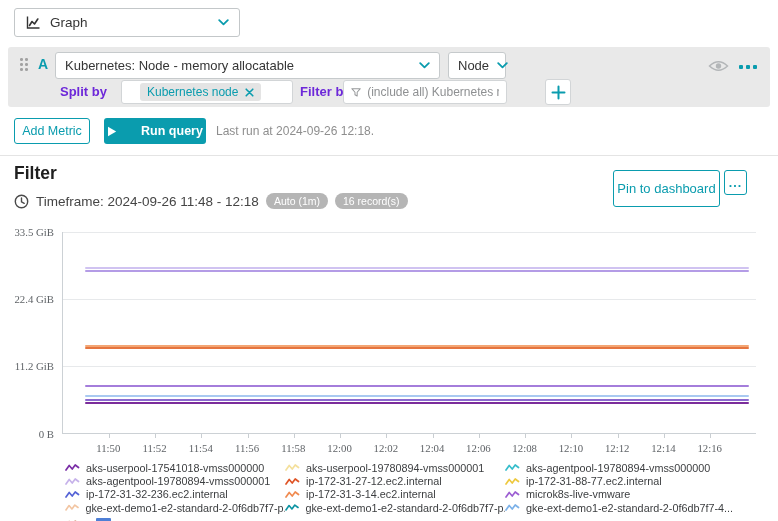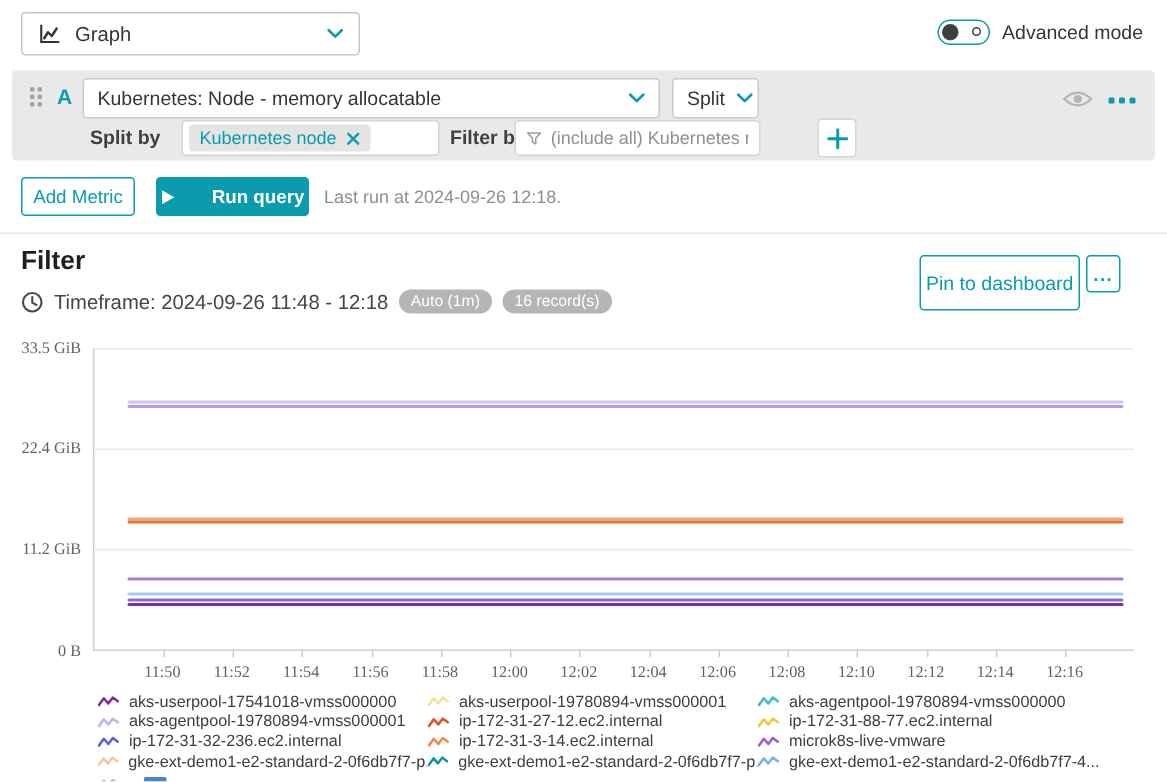--- a/index.html
+++ b/index.html
@@ -29,26 +29,26 @@
   .drag-handle i { width: 2.5px; height: 2.5px; border-radius: 50%; background: #a2a2a2; }
   .q-letter { position: absolute; left: 30px; top: 9px; font-size: 14px; font-weight: bold; color: #0a9cae; }
   .sel { position: absolute; background: #fff; border: 1px solid #c6cacc; border-radius: 3px;
     display: flex; align-items: center; padding: 0 9px; gap: 8px; cursor: pointer; }
   .sel .sel-val { font-size: 13px; color: #353535; white-space: nowrap; }
   .metric-sel { left: 47px; top: 5px; width: 385px; height: 27px; }
   .agg-sel { left: 440px; top: 5px; width: 58px; height: 27px; }
   .eye { position: absolute; left: 700px; top: 12px; }
   .dots-teal { position: absolute; left: 731px; top: 18px; display: flex; gap: 3px; cursor: pointer; }
   .dots-teal i { width: 4px; height: 4px; background: #0a9cae; border-radius: 1px; }
-  .row-lbl { position: absolute; font-size: 13px; font-weight: bold; color: #404040; top: 37px; }
+  .row-lbl { position: absolute; font-size: 13px; font-weight: bold; color: #6d28d9; top: 37px; }
   .split-lbl { left: 52px; }
   .filter-lbl { left: 292px; }
   .split-input { position: absolute; left: 113px; top: 33px; width: 172px; height: 24px;
     background: #fff; border: 1px solid #d2d5d7; border-radius: 3px; display: flex;
-    align-items: center; padding: 0 4px; cursor: text; }
+    align-items: center; padding: 0 18px; cursor: text; }
   .chip { display: flex; align-items: center; gap: 7px; background: #e4e4e4; border-radius: 3px;
     height: 18px; padding: 0 7px; }
   .chip .chip-lbl { font-size: 12px; color: #0a9cae; white-space: nowrap; }
   .filter-input { position: absolute; left: 335px; top: 33px; width: 164px; height: 24px;
     background: #fff; border: 1px solid #d2d5d7; border-radius: 3px; display: flex;
     align-items: center; padding: 0 7px; gap: 6px; cursor: text; }
   .placeholder { font-size: 12px; color: #8e9092; white-space: nowrap; overflow: hidden; }
   .plus-btn { position: absolute; left: 537px; top: 32px; width: 26px; height: 26px;
     background: #fff; border: 1px solid #d2d5d7; border-radius: 3px; display: flex;
     align-items: center; justify-content: center; cursor: pointer; }
@@ -102,47 +102,40 @@
   <div class="viz-select">
     <svg width="16" height="15" viewBox="0 0 16 15">
       <path d="M2.5 1.5 V13 H14.5" fill="none" stroke="#333" stroke-width="1.4"></path>
       <polyline points="4.5,10.5 7,6.5 9.5,9 12.8,4" fill="none" stroke="#333" stroke-width="1.6" stroke-linejoin="round" stroke-linecap="round"></polyline>
     </svg>
     <span class="lbl">Graph</span>
     <svg class="chev" width="11" height="7" viewBox="0 0 11 7">
       <polyline points="1.2,1.2 5.5,5.4 9.8,1.2" fill="none" stroke="#0a9cae" stroke-width="1.8" stroke-linecap="round" stroke-linejoin="round"></polyline>
     </svg>
   </div>
-  <div class="adv">
-    <span class="toggle">
-      <span class="knob-dark"></span>
-      <span class="knob-ring"></span>
-    </span>
-    <span class="adv-lbl">Advanced mode</span>
-  </div>
 
   <div class="query-panel">
     <span class="drag-handle">
         <i></i>
         <i></i>
         <i></i>
         <i></i>
         <i></i>
         <i></i>
       </span>
     <span class="q-letter">A</span>
 
     <div class="sel metric-sel">
       <span class="sel-val">Kubernetes: Node - memory allocatable</span>
       <svg class="chev" width="11" height="7" viewBox="0 0 11 7">
         <polyline points="1.2,1.2 5.5,5.4 9.8,1.2" fill="none" stroke="#0a9cae" stroke-width="1.8" stroke-linecap="round" stroke-linejoin="round"></polyline>
       </svg>
     </div>
     <div class="sel agg-sel">
-      <span class="sel-val">Split</span>
+      <span class="sel-val">Node</span>
       <svg class="chev" width="11" height="7" viewBox="0 0 11 7">
         <polyline points="1.2,1.2 5.5,5.4 9.8,1.2" fill="none" stroke="#0a9cae" stroke-width="1.8" stroke-linecap="round" stroke-linejoin="round"></polyline>
       </svg>
     </div>
 
     <svg class="eye" width="21" height="14" viewBox="0 0 21 14">
       <path d="M1.5 7 Q10.5 -1.5 19.5 7 Q10.5 15.5 1.5 7 Z" fill="none" stroke="#b3b6b8" stroke-width="1.5"></path>
       <circle cx="10.5" cy="7" r="2.7" fill="#b3b6b8"></circle>
     </svg>
     <span class="dots-teal">

